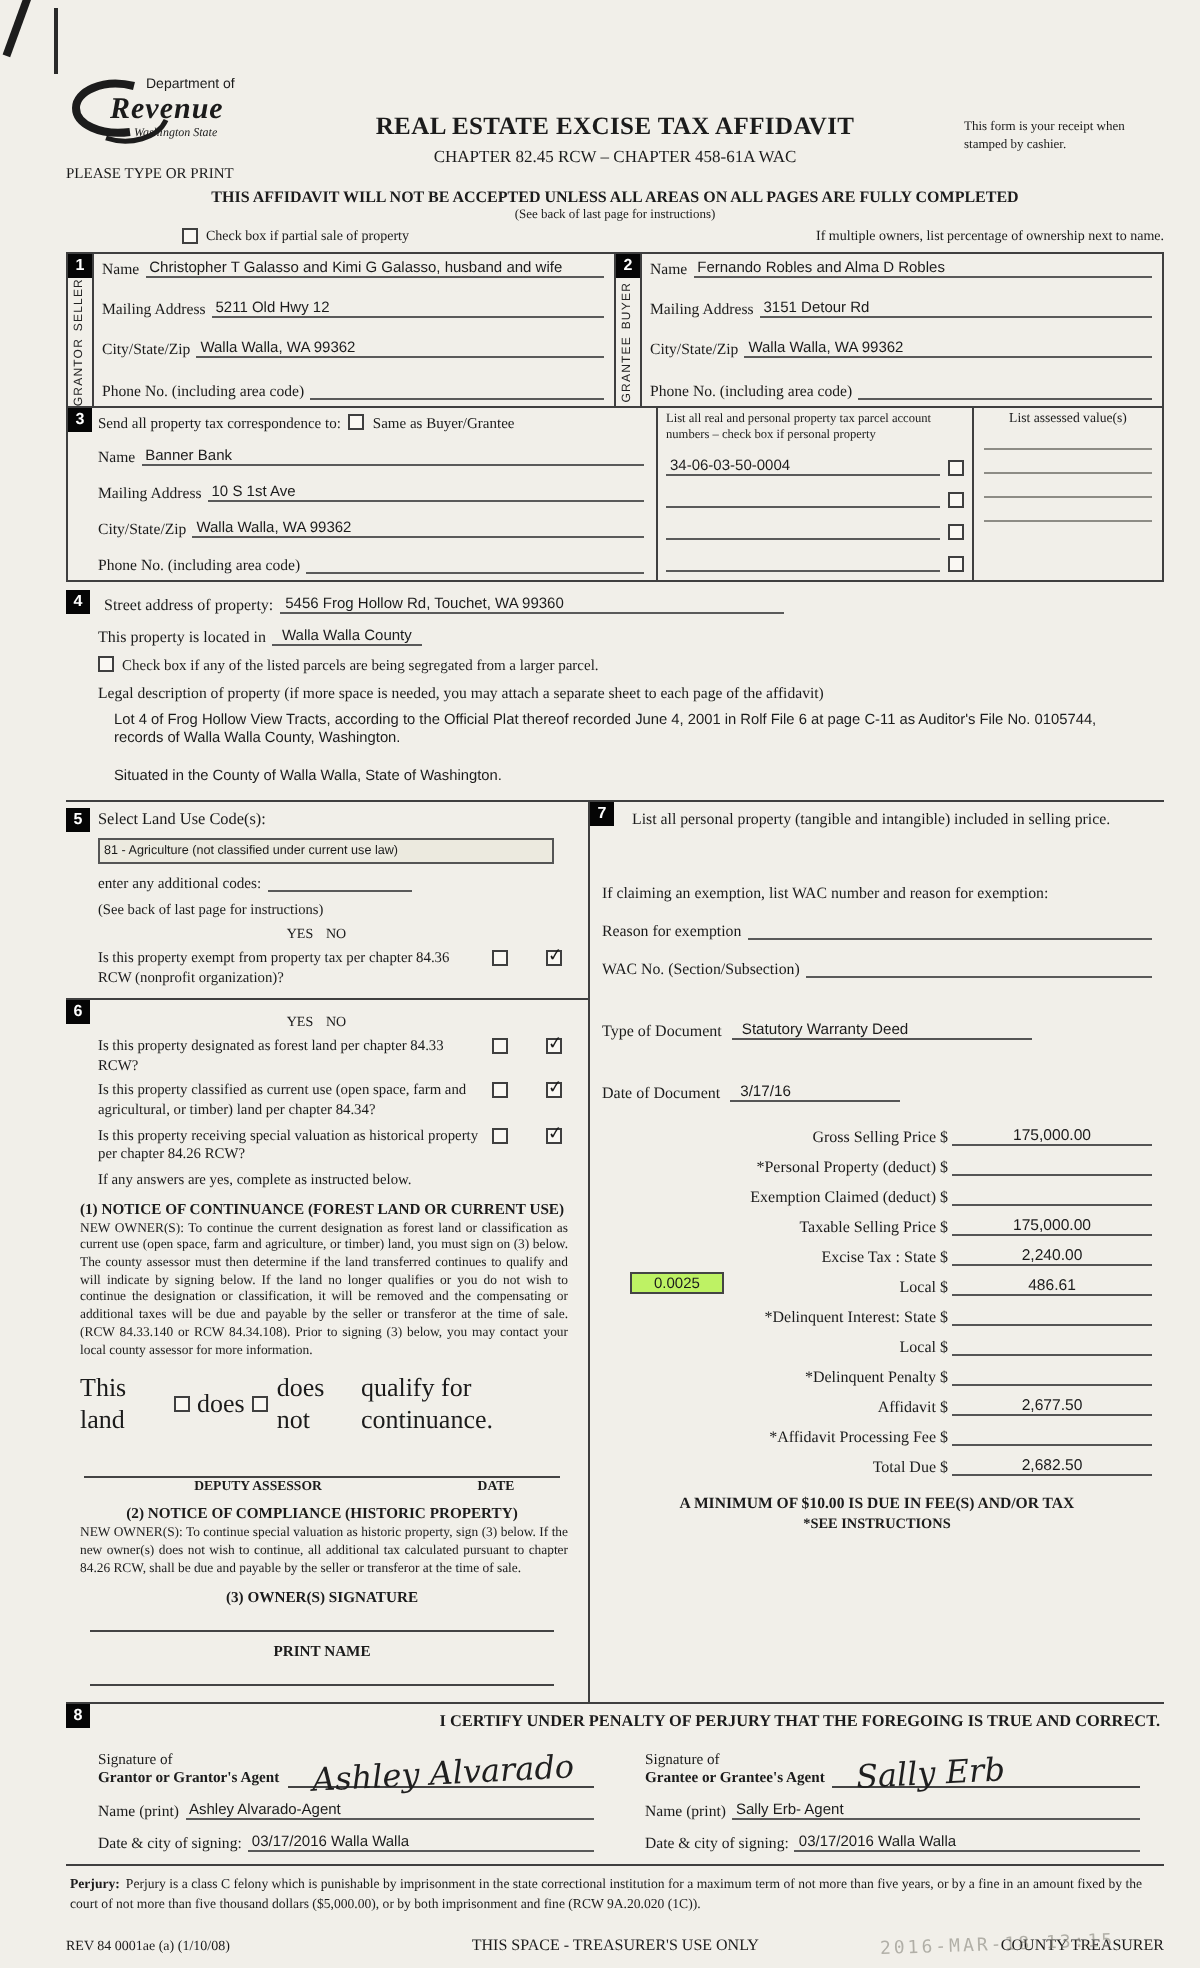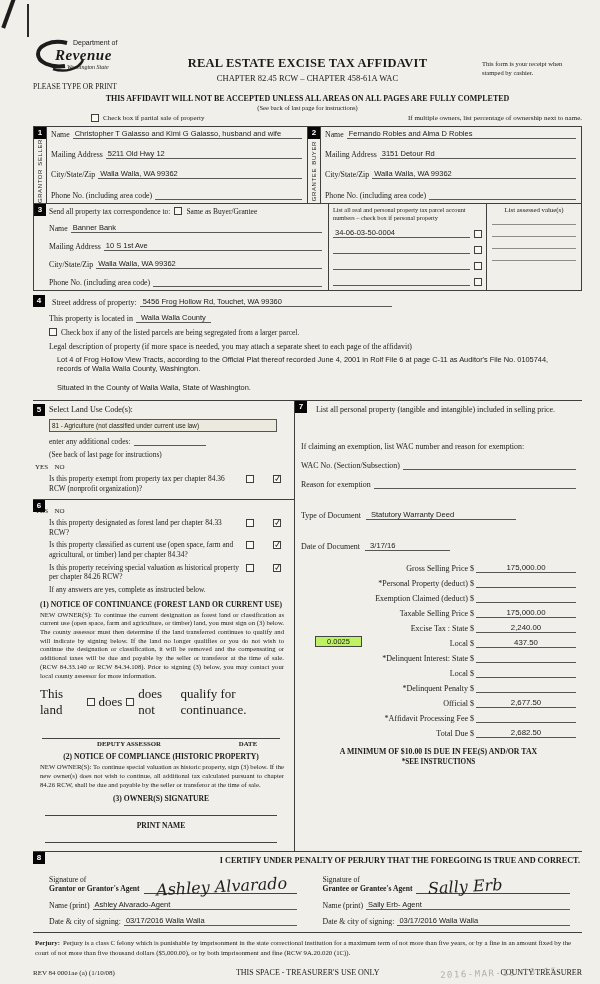--- a/index.html
+++ b/index.html
@@ -62,21 +62,21 @@
 .s4sit{margin:9px 0 2px 24px;font-family:"Liberation Sans",sans-serif;font-size:7.4px;}
 
 .cols{display:flex;border-bottom:1.3px solid #3f3f3f;}
 .cleft{width:262px;border-right:1px solid #3f3f3f;}
 .sec5{position:relative;border-bottom:1px solid #3f3f3f;padding:3px 5px 6px 0;}
 .s5r1{display:flex;align-items:center;font-size:8.2px;}
 .codebox{margin:3px 0 0 16px;width:228px;border:1px solid #555;background:#ecead e0;background:#eceadf;font-family:"Liberation Sans",sans-serif;font-size:6.3px;padding:2px;}
 .s5add{margin:5px 0 0 16px;font-size:7.6px;display:flex;align-items:flex-end;gap:3px;}
 .shortul{width:72px;border-bottom:1px solid #5a5a5a;height:9px;}
 .s5back{margin:4px 0 0 16px;font-size:7.3px;}
-.ynhdr{display:flex;justify-content:flex-start;gap:1px;font-size:7px;padding-right:4px;margin-top:4px;}
+.ynhdr{display:flex;justify-content:center;gap:1px;font-size:7px;padding-right:4px;margin-top:4px;}
 .ynhdr span{width:17px;text-align:center;}
 .qrow{display:flex;margin-top:3px;}
 .qtext{flex:1;font-size:7.4px;line-height:1.3;padding:0 6px 0 16px;}
 .qboxes{width:35px;flex:none;display:flex;justify-content:space-between;padding-top:1px;margin-right:8px;}
 .sec6{position:relative;padding:3px 5px 8px 0;}
 .n-title{text-align:center;font-weight:bold;font-size:7.6px;margin-top:5px;}
 .npara{margin:2px 5px 0 7px;font-size:6.7px;line-height:1.3;text-align:justify;}
 .landrow{display:flex;align-items:center;gap:4px;font-size:13px;margin:6px 0 0 7px;}
 .dline{border-bottom:1px solid #444;height:13px;margin:8px 9px 0;}
 .dlabels{display:flex;font-size:6.8px;font-weight:bold;margin:1px 9px 0;}
@@ -364,25 +364,25 @@
           <div class="n-title">PRINT NAME</div>
           <div class="osline"></div>
         </div>
       </div>
 
       <div class="sec7">
         <span class="badge">7</span>
         <div class="s7pp">List all personal property (tangible and intangible) included in selling price.</div>
         <div class="s7exempt">If claiming an exemption, list WAC number and reason for exemption:</div>
         <div class="s7line">
+          <span>Reason for exemption</span>
+          <span class="fval"></span>
+        </div>
+        <div class="s7line">
           <span>WAC No. (Section/Subsection)</span>
-          <span class="fval"></span>
-        </div>
-        <div class="s7line">
-          <span>Reason for exemption</span>
           <span class="fval"></span>
         </div>
         <div class="docrow">
           <span>Type of Document</span>
           <span class="docval">Statutory Warranty Deed</span>
         </div>
         <div class="docrow">
           <span>Date of Document</span>
           <span class="dateval">3/17/16</span>
         </div>
@@ -403,36 +403,36 @@
               <span class="mlabel">Taxable Selling Price $</span>
               <span class="mval">175,000.00</span>
             </div>
           <div class="mrow">
               <span class="mlabel">Excise Tax : State $</span>
               <span class="mval">2,240.00</span>
             </div>
           <div class="mrow">
               <span class="rate">0.0025</span>
               <span class="mlabel">Local $</span>
-              <span class="mval">437.50</span>
+              <span class="mval">486.61</span>
             </div>
           <div class="mrow">
               <span class="mlabel">*Delinquent Interest: State $</span>
               <span class="mval"></span>
             </div>
           <div class="mrow">
               <span class="mlabel">Local $</span>
               <span class="mval"></span>
             </div>
           <div class="mrow">
               <span class="mlabel">*Delinquent Penalty $</span>
               <span class="mval"></span>
             </div>
           <div class="mrow">
-              <span class="mlabel">Official $</span>
+              <span class="mlabel">Affidavit $</span>
               <span class="mval">2,677.50</span>
             </div>
           <div class="mrow">
               <span class="mlabel">*Affidavit Processing Fee $</span>
               <span class="mval"></span>
             </div>
           <div class="mrow">
               <span class="mlabel">Total Due $</span>
               <span class="mval">2,682.50</span>
             </div>

